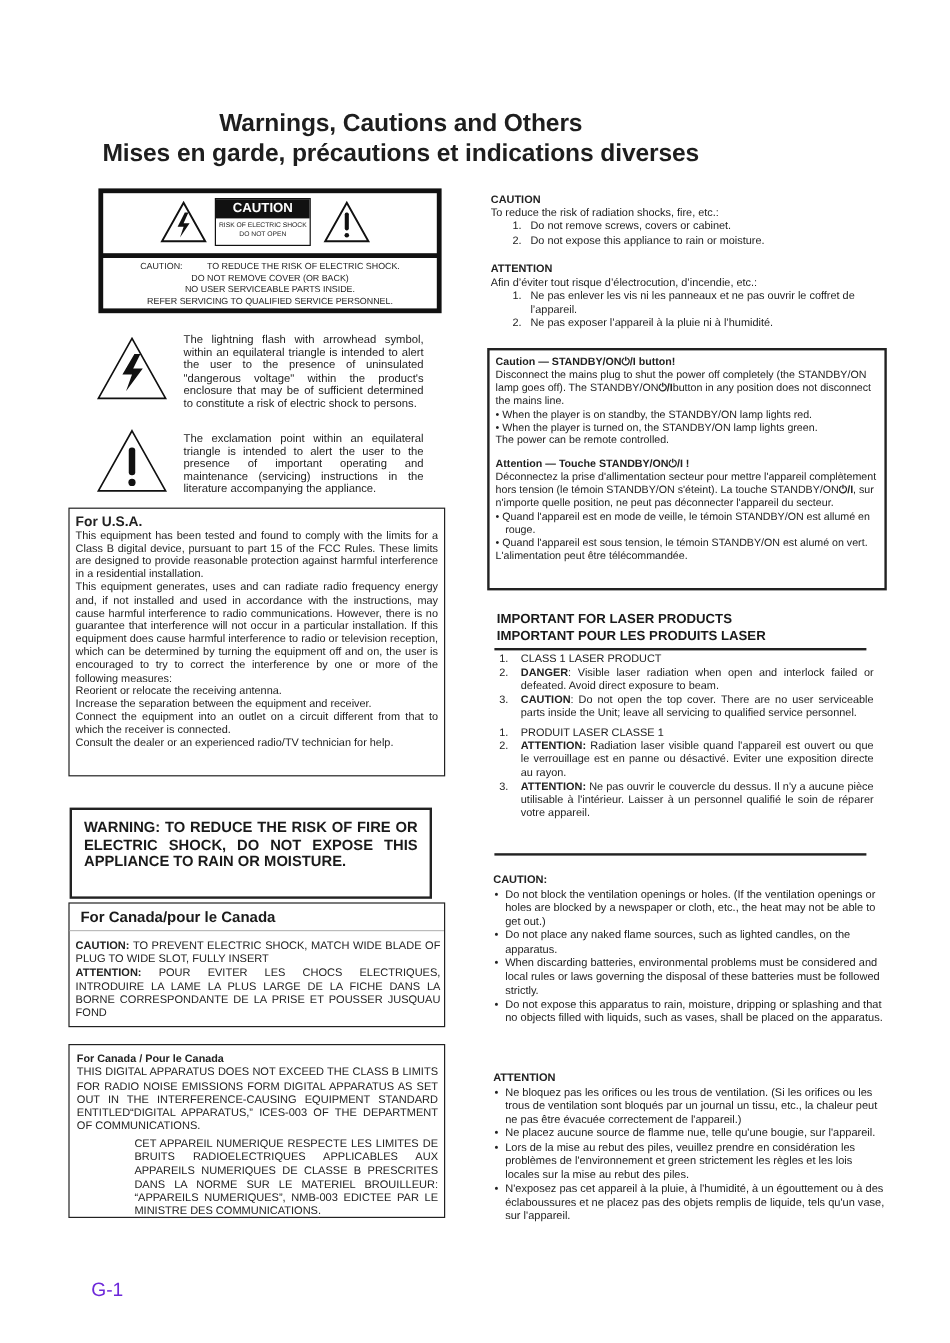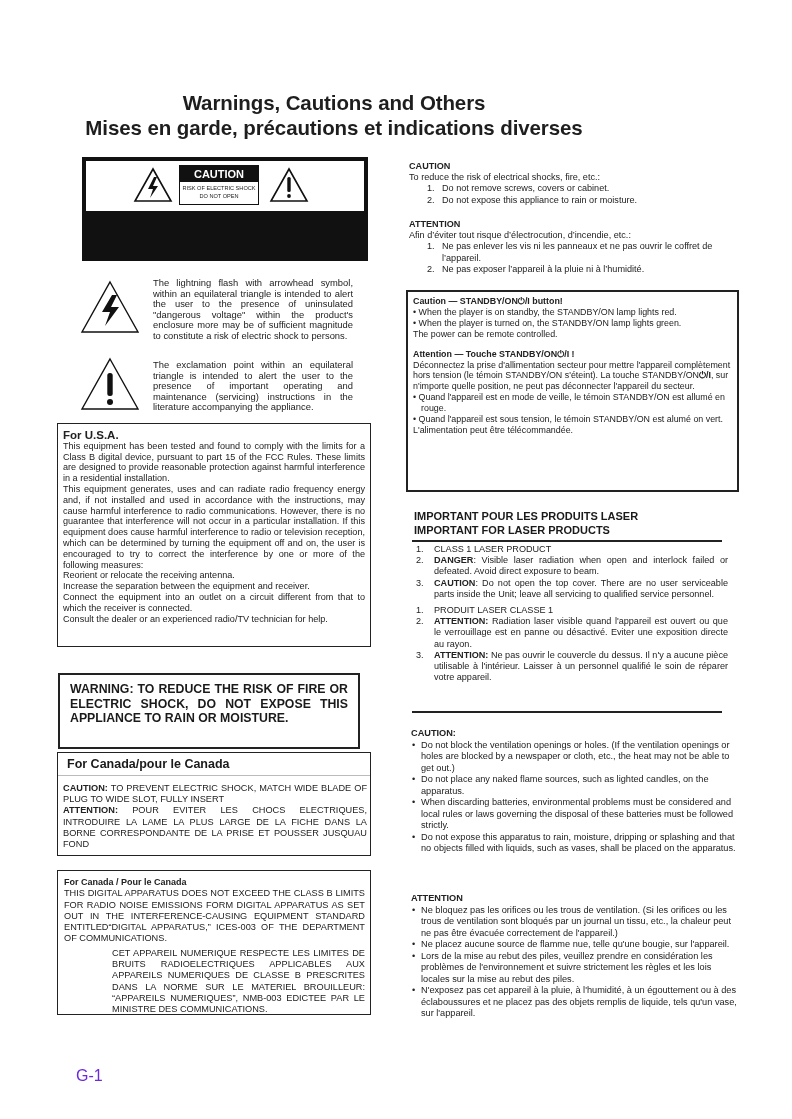--- a/index.html
+++ b/index.html
@@ -63,29 +63,35 @@
       </div>
     </div>
     <div class="abs" style="left:183px;top:6px;">
       <svg width="40" height="36" viewBox="0 0 40 36">
         <polygon points="20,2 38,34 2,34" fill="#fff" stroke="#111" stroke-width="1.6"></polygon>
         <rect x="18.3" y="10" width="3.4" height="15" rx="1.5" fill="#111"></rect>
         <circle cx="20" cy="29" r="1.9" fill="#111"></circle>
       </svg>
     </div>
   </div>
+  <div class="label-bottom">
+    <div style="white-space:pre;">CAUTION:          TO REDUCE THE RISK OF ELECTRIC SHOCK.</div>
+    <div>DO NOT REMOVE COVER (OR BACK)</div>
+    <div>NO USER SERVICEABLE PARTS INSIDE.</div>
+    <div>REFER SERVICING TO QUALIFIED SERVICE PERSONNEL.</div>
+  </div>
 </div>
 
 <div class="abs" style="left:80px;top:280px;">
   <svg width="60" height="54" viewBox="0 0 60 54">
     <polygon points="30,2 58,52 2,52" fill="#fff" stroke="#111" stroke-width="1.4"></polygon>
     <polygon points="32,15 22,32 30,32 25,46 39,27 31,27 37,15" fill="#111"></polygon>
   </svg>
 </div>
-<div class="abs sym-text" style="left:153px;top:278px;width:200px;">The lightning flash with arrowhead symbol, within an equilateral triangle is intended to alert the user to the presence of uninsulated "dangerous voltage" within the product's enclosure more may be of sufficient magnitude to constitute a risk of electric shock to persons.</div>
+<div class="abs sym-text" style="left:153px;top:278px;width:200px;">The lightning flash with arrowhead symbol, within an equilateral triangle is intended to alert the user to the presence of uninsulated "dangerous voltage" within the product's enclosure that may be of sufficient determined to constitute a risk of electric shock to persons.</div>
 
 <div class="abs" style="left:80px;top:357px;">
   <svg width="60" height="54" viewBox="0 0 60 54">
     <polygon points="30,2 58,52 2,52" fill="#fff" stroke="#111" stroke-width="1.4"></polygon>
     <rect x="27.3" y="16" width="5.4" height="23" rx="2.5" fill="#111"></rect>
     <circle cx="30" cy="45" r="3" fill="#111"></circle>
   </svg>
 </div>
 <div class="abs sym-text" style="left:153px;top:360px;width:200px;">The exclamation point within an equilateral triangle is intended to alert the user to the presence of important operating and maintenance (servicing) instructions in the literature accompanying the appliance.</div>
 
@@ -118,54 +124,55 @@
 <div class="abs box" style="left:57px;top:870px;width:314px;height:145px;">
   <div class="body-text" style="position:absolute;left:6px;top:6px;width:301px;font-size:9.2px;line-height:11.3px;">
     <div style="font-weight:bold;font-size:9px;">For Canada / Pour le Canada</div>
     <p>THIS DIGITAL APPARATUS DOES NOT EXCEED THE CLASS B LIMITS FOR RADIO NOISE EMISSIONS FORM DIGITAL APPARATUS AS SET OUT IN THE INTERFERENCE-CAUSING EQUIPMENT STANDARD ENTITLED“DIGITAL APPARATUS,” ICES-003 OF THE DEPARTMENT OF COMMUNICATIONS.</p>
     <p style="margin-top:3px;margin-left:48px;">CET APPAREIL NUMERIQUE RESPECTE LES LIMITES DE BRUITS RADIOELECTRIQUES APPLICABLES AUX APPAREILS NUMERIQUES DE CLASSE B PRESCRITES DANS LA NORME SUR LE MATERIEL BROUILLEUR: “APPAREILS NUMERIQUES”, NMB-003 EDICTEE PAR LE MINISTRE DES COMMUNICATIONS.</p>
   </div>
 </div>
 
 <div class="abs rtext" style="left:409px;top:161px;width:330px;">
   <div class="h">CAUTION</div>
-  <div>To reduce the risk of electrical shocks, fire, etc.:</div>
+  <div>To reduce the risk of radiation shocks, fire, etc.:</div>
   <ul class="olist">
     <li><span class="n">1.</span><span>Do not remove screws, covers or cabinet.</span></li>
     <li><span class="n">2.</span><span>Do not expose this appliance to rain or moisture.</span></li>
   </ul>
 </div>
 
 <div class="abs rtext" style="left:409px;top:219px;width:330px;">
   <div class="h">ATTENTION</div>
   <div>Afin d’éviter tout risque d’électrocution, d’incendie, etc.:</div>
   <ul class="olist">
     <li><span class="n">1.</span><span>Ne pas enlever les vis ni les panneaux et ne pas ouvrir le coffret de l’appareil.</span></li>
     <li><span class="n">2.</span><span>Ne pas exposer l’appareil à la pluie ni à l’humidité.</span></li>
   </ul>
 </div>
 
 <div class="abs box-thick" style="left:406px;top:290px;width:333px;height:202px;border-width:2px;">
   <div class="rtext" style="position:absolute;left:5px;top:4px;width:320px;font-size:8.9px;line-height:10.9px;">
     <div class="h"><span>Caution — STANDBY/ON</span><span class="pwr">⏻/I</span><span> button!</span></div>
+    <div><span>Disconnect the mains plug to shut the power off completely (the STANDBY/ON lamp goes off). The STANDBY/ON</span><span class="pwr">⏻/I</span><span>button in any position does not disconnect the mains line.</span></div>
     <div>• <span>When the player is on standby, the STANDBY/ON lamp lights red.</span></div>
     <div>• <span>When the player is turned on, the STANDBY/ON lamp lights green.</span></div>
     <div>The power can be remote controlled.</div>
     <div style="height:9px;"></div>
     <div class="h"><span>Attention — Touche STANDBY/ON</span><span class="pwr">⏻/I</span><span> !</span></div>
     <div><span>Déconnectez la prise d'allimentation secteur pour mettre l'appareil complètement hors tension (le témoin STANDBY/ON s'éteint). La touche STANDBY/ON</span><span class="pwr">⏻/I</span><span>, sur n'importe quelle position, ne peut pas déconnecter l'appareil du secteur.</span></div>
     <div style="padding-left:8px;text-indent:-8px;">• <span>Quand l'appareil est en mode de veille, le témoin STANDBY/ON est allumé en rouge.</span></div>
     <div style="padding-left:8px;text-indent:-8px;">• <span>Quand l'appareil est sous tension, le témoin STANDBY/ON est alumé on vert.</span></div>
     <div>L'alimentation peut être télécommandée.</div>
   </div>
 </div>
 
 <div class="abs" style="left:414px;top:510px;width:306px;font-weight:bold;font-size:11px;line-height:13.5px;color:#1a1a1a;">
+  <div>IMPORTANT FOR LASER PRODUCTS</div>
   <div>IMPORTANT POUR LES PRODUITS LASER</div>
-  <div>IMPORTANT FOR LASER PRODUCTS</div>
 </div>
 <div class="abs" style="left:412px;top:540px;width:310px;height:1.5px;background:#222;"></div>
 
 <div class="abs rtext" style="left:412px;top:544px;width:316px;text-align:justify;">
   <ul class="nlist">
     <li><span class="n">1.</span><span>CLASS 1 LASER PRODUCT</span></li>
     <li><span class="n">2.</span><b>DANGER</b><span>: Visible laser radiation when open and interlock failed or defeated. Avoid direct exposure to beam.</span></li>
     <li><span class="n">3.</span><b>CAUTION</b><span>: Do not open the top cover. There are no user serviceable parts inside the Unit; leave all servicing to qualified service personnel.</span></li>
   </ul>
   <div style="height:5px;"></div>
@@ -185,18 +192,18 @@
     <li><span class="b">•</span><span>When discarding batteries, environmental problems must be considered and local rules or laws governing the disposal of these batteries must be followed strictly.</span></li>
     <li><span class="b">•</span><span>Do not expose this apparatus to rain, moisture, dripping or splashing and that no objects filled with liquids, such as vases, shall be placed on the apparatus.</span></li>
   </ul>
 </div>
 
 <div class="abs rtext" style="left:411px;top:893px;width:326px;font-size:9.2px;line-height:11.5px;">
   <div class="h">ATTENTION</div>
   <ul class="blist">
     <li><span class="b">•</span><span>Ne bloquez pas les orifices ou les trous de ventilation. (Si les orifices ou les trous de ventilation sont bloqués par un journal un tissu, etc., la chaleur peut ne pas être évacuée correctement de l'appareil.)</span></li>
     <li><span class="b">•</span><span>Ne placez aucune source de flamme nue, telle qu'une bougie, sur l'appareil.</span></li>
-    <li><span class="b">•</span><span>Lors de la mise au rebut des piles, veuillez prendre en considération les problèmes de l'environnement et suivre strictement les règles et les lois locales sur la mise au rebut des piles.</span></li>
+    <li><span class="b">•</span><span>Lors de la mise au rebut des piles, veuillez prendre en considération les problèmes de l'environnement et green strictement les règles et les lois locales sur la mise au rebut des piles.</span></li>
     <li><span class="b">•</span><span>N'exposez pas cet appareil à la pluie, à l'humidité, à un égouttement ou à des éclaboussures et ne placez pas des objets remplis de liquide, tels qu'un vase, sur l'appareil.</span></li>
   </ul>
 </div>
 
 <div class="abs" style="left:76px;top:1067px;font-size:16px;color:#6d28d9;">G-1</div>
 
 </body></html>

